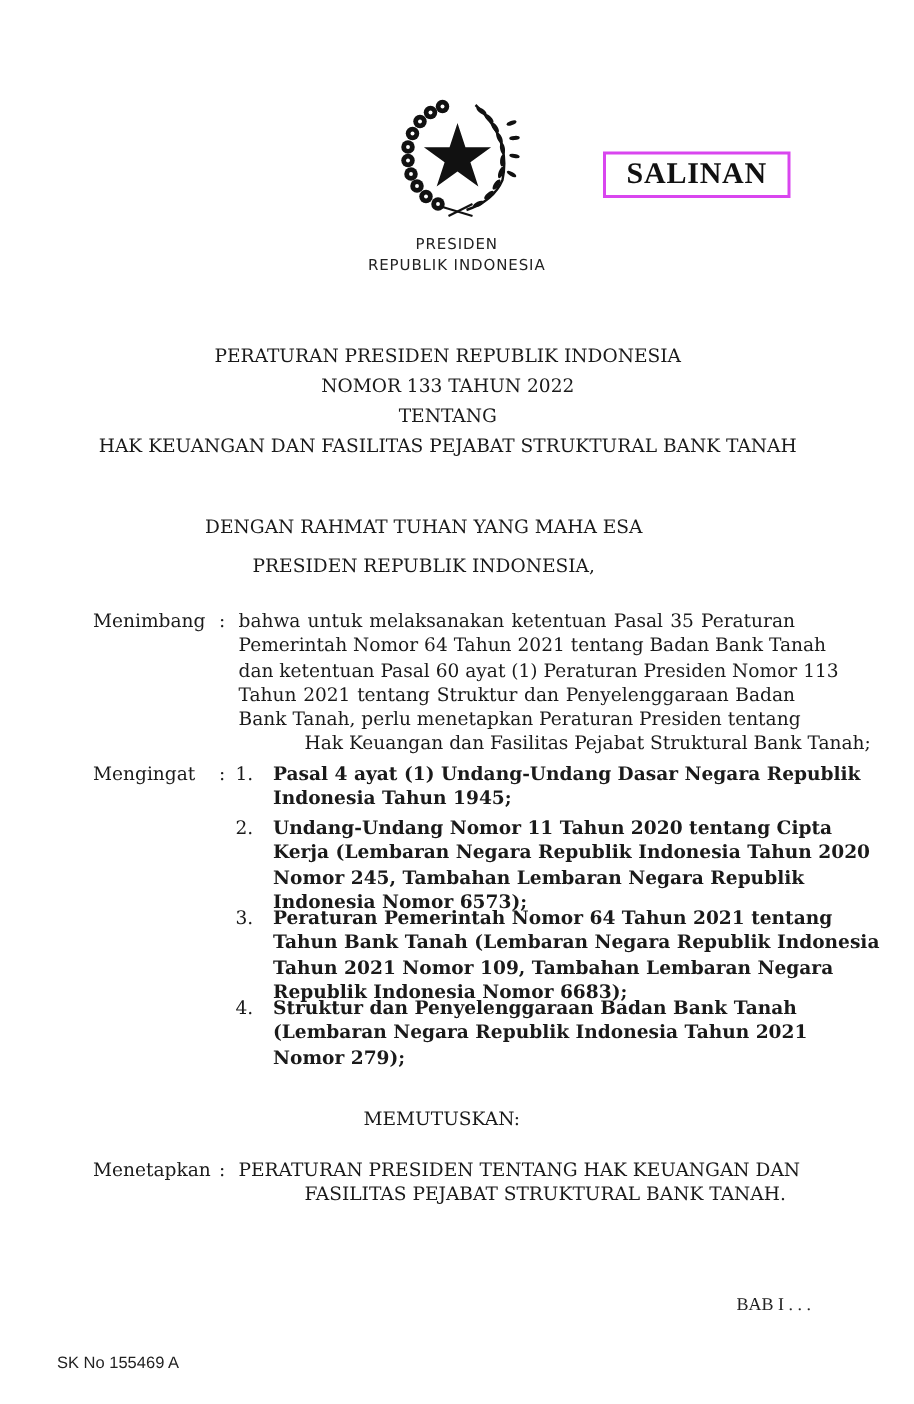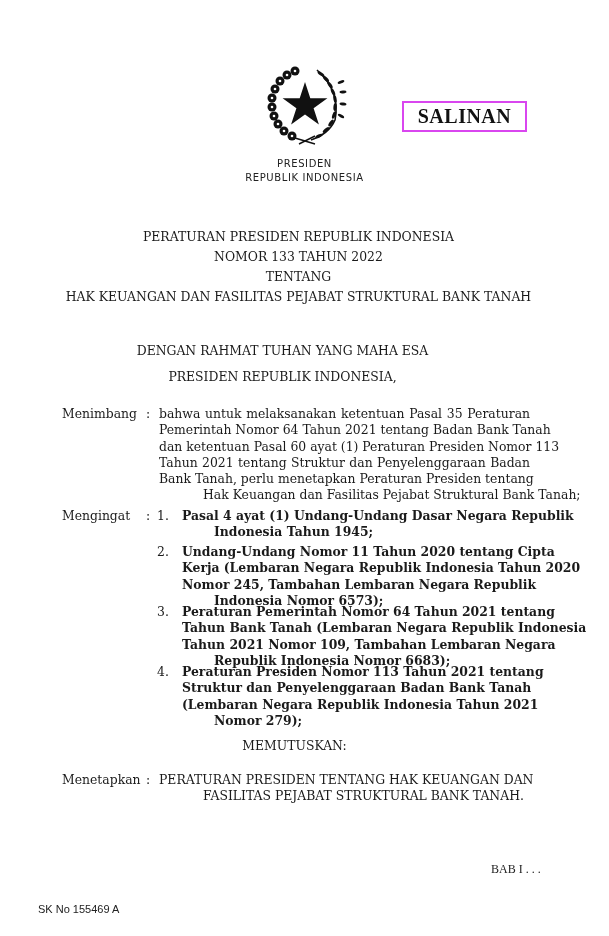--- a/index.html
+++ b/index.html
@@ -68,21 +68,21 @@
       left: 182px; width: 348px;
       font-size: 12.4px; line-height: 16.3px;
     }
     .list-body .ln {
       display: block;
       text-align: justify;
       text-align-last: justify;
       white-space: nowrap;
       font-weight: bold;
     }
-    .list-body .ln.last { text-align-last: left; margin-left: 32px; }
+    .list-body .ln.last { text-align-last: left; }
     .footer-serif {
       font-family: "Liberation Serif", serif;
       font-size: 12px; color: #222;
     }
     .footer-sans {
       font-family: "Liberation Sans", sans-serif;
       font-size: 11px; color: #222;
     }
   </style>
 </head>
@@ -189,21 +189,20 @@
 <div class="abs list-num" style="top:604px;">3.</div>
 <div class="abs list-body" style="top:604px;">
   <span class="ln">Peraturan Pemerintah Nomor 64 Tahun 2021 tentang</span>
   <span class="ln">Tahun Bank Tanah (Lembaran Negara Republik Indonesia</span>
   <span class="ln">Tahun 2021 Nomor 109, Tambahan Lembaran Negara</span>
   <span class="ln last">Republik Indonesia Nomor 6683);</span>
 </div>
 
 <div class="abs list-num" style="top:664px;">4.</div>
 <div class="abs list-body" style="top:664px;">
-  <span class="ln">Peraturan Presiden Nomor 113 Tahun 2021 tentang</span>
   <span class="ln">Struktur dan Penyelenggaraan Badan Bank Tanah</span>
   <span class="ln">(Lembaran Negara Republik Indonesia Tahun 2021</span>
   <span class="ln last">Nomor 279);</span>
 </div>
 
 <div class="abs center-line" style="top:738px; left:-10px;">MEMUTUSKAN:</div>
 
 <div class="abs label" style="top:772px;">Menetapkan</div>
 <div class="abs colon" style="top:772px;">:</div>
 <div class="abs para" style="top:772px;">

